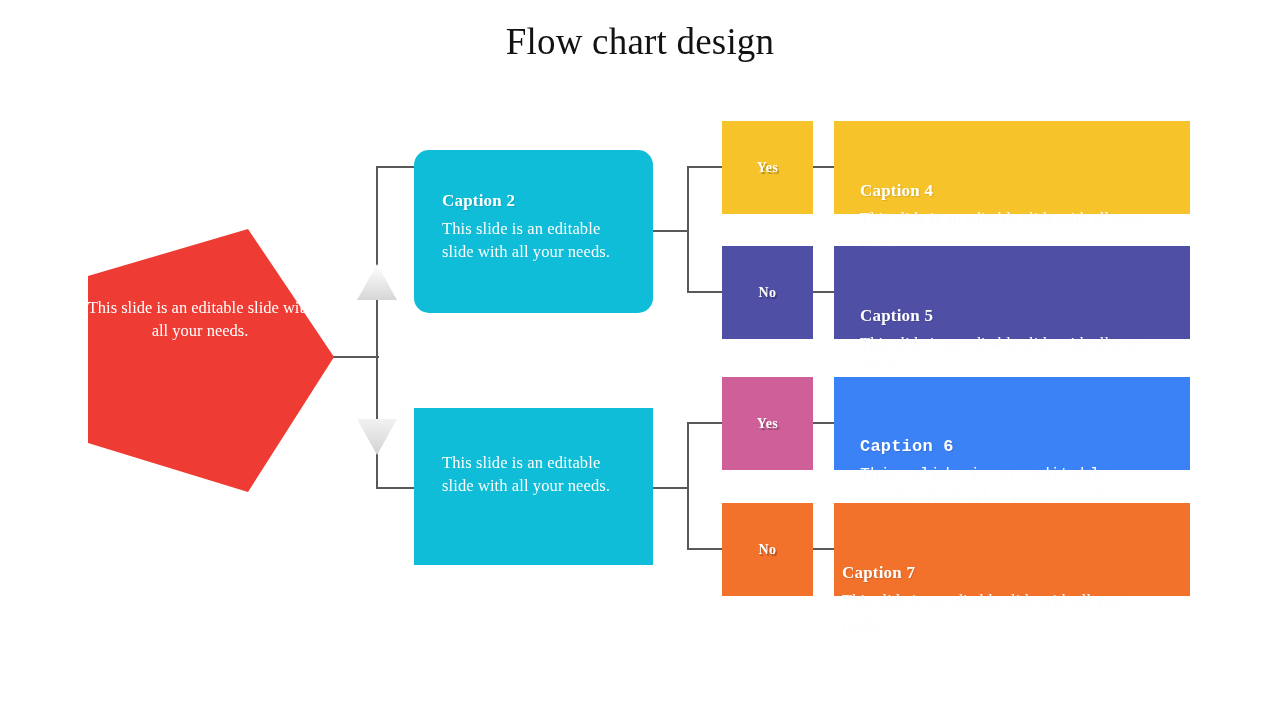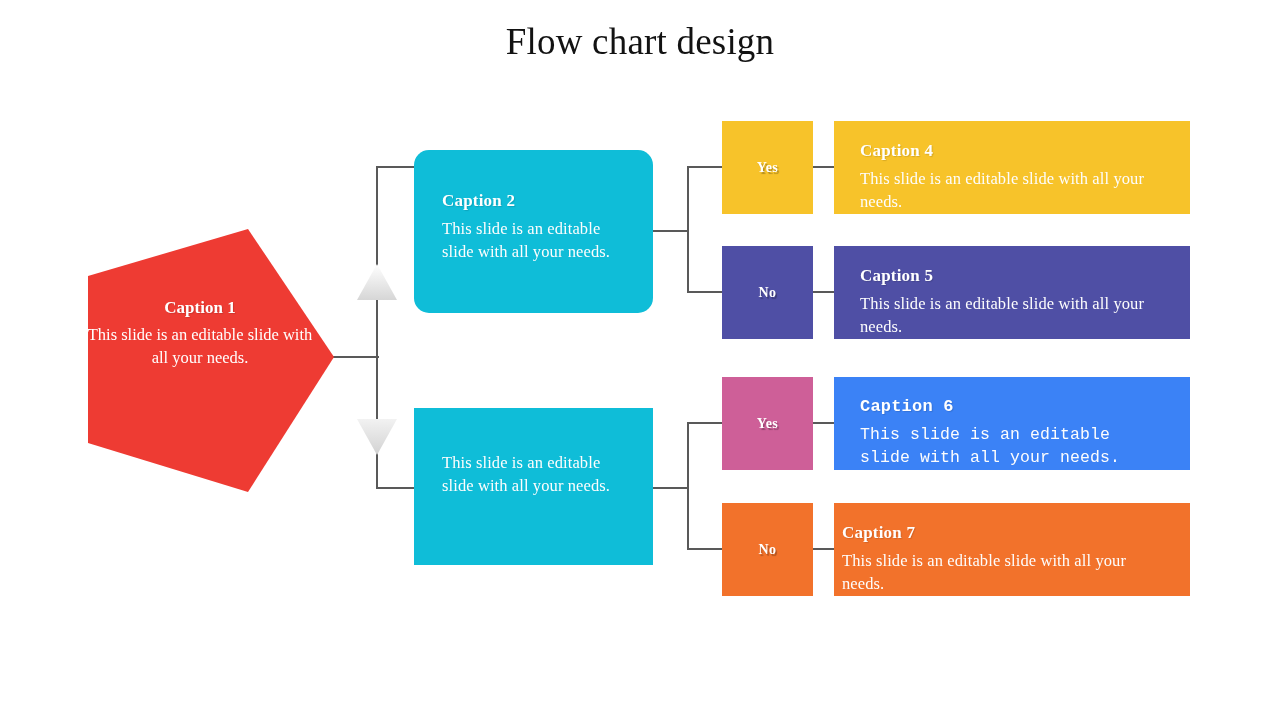--- a/index.html
+++ b/index.html
@@ -33,21 +33,21 @@
   .pentagon svg{display:block;width:252px;height:270px;}
   .pent-text{
     position:absolute;left:85px;top:296px;width:230px;
     text-align:center;color:#ffffff;
   }
 
   
   .box{position:absolute;box-sizing:border-box;}
   .box-inner{
     position:absolute;left:0;right:0;
-    padding:0 26px;color:#ffffff;
+    padding:0 26px;color:#ffffff;margin-top:40px;
   }
 
   .cap-head{
     font-weight:700;font-size:17px;line-height:22px;
     margin:0 0 5px 0;letter-spacing:.2px;
     text-shadow:1px 1px 1px rgba(0,0,0,.13);
   }
   .cap-body{
     font-weight:400;font-size:16.5px;line-height:23px;
     color:#fdfdfd;letter-spacing:.1px;
@@ -124,21 +124,20 @@
       <polygon points="1,2 41,2 21,38" fill="url(#gradDown)"></polygon>
     </svg>
   </div>
 
   <div class="pentagon">
     <svg width="252" height="270" viewBox="0 0 252 270">
       <polygon points="249,131 163,3 3,50 3,217 163,266" fill="#ee3b33"></polygon>
     </svg>
   </div>
   <div class="pent-text">
-    <div class="pent-head">Caption 1</div>
     <div class="pent-body">This slide is an editable slide with all your needs.</div>
   </div>
 
   <div class="box" style="left:414px;top:150px;width:239px;height:163px;background:#0fbdd8;border-radius:15px;">
     <div class="cyan-text" style="top:40px;">
       <div class="cap-head">Caption 2</div>
       <div class="cap-body">This slide is an editable slide with all your needs.</div>
     </div>
   </div>
 

